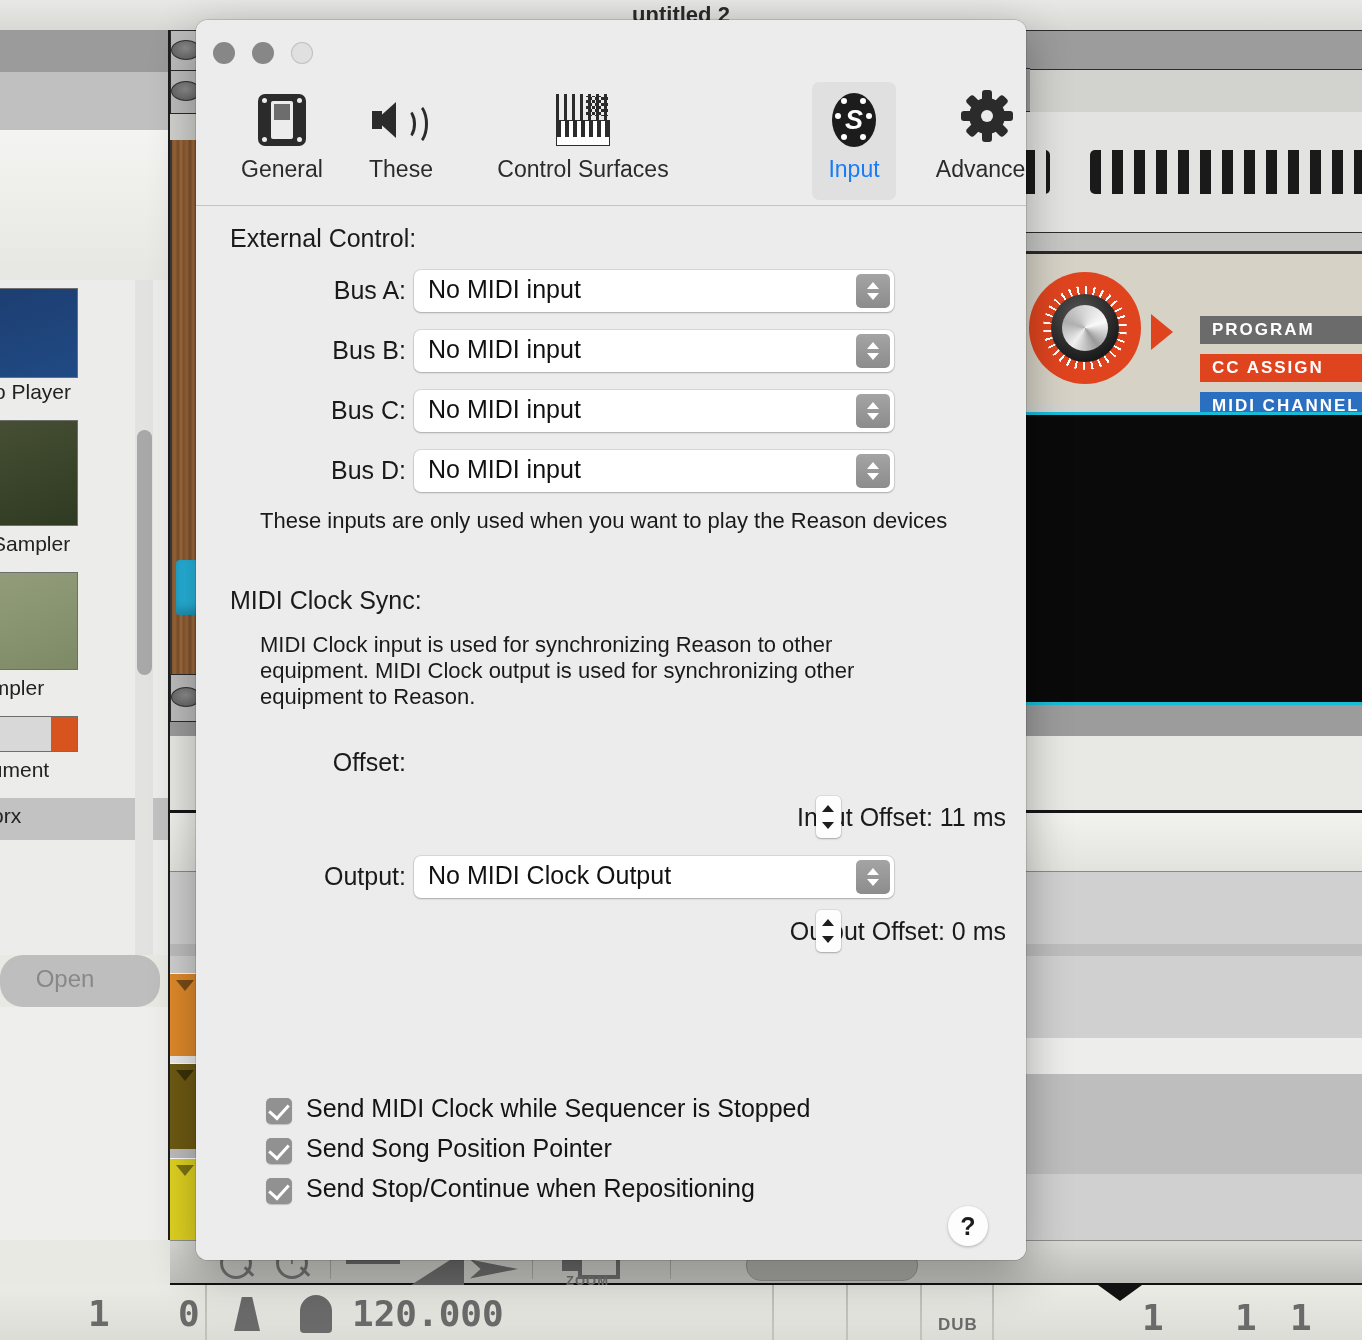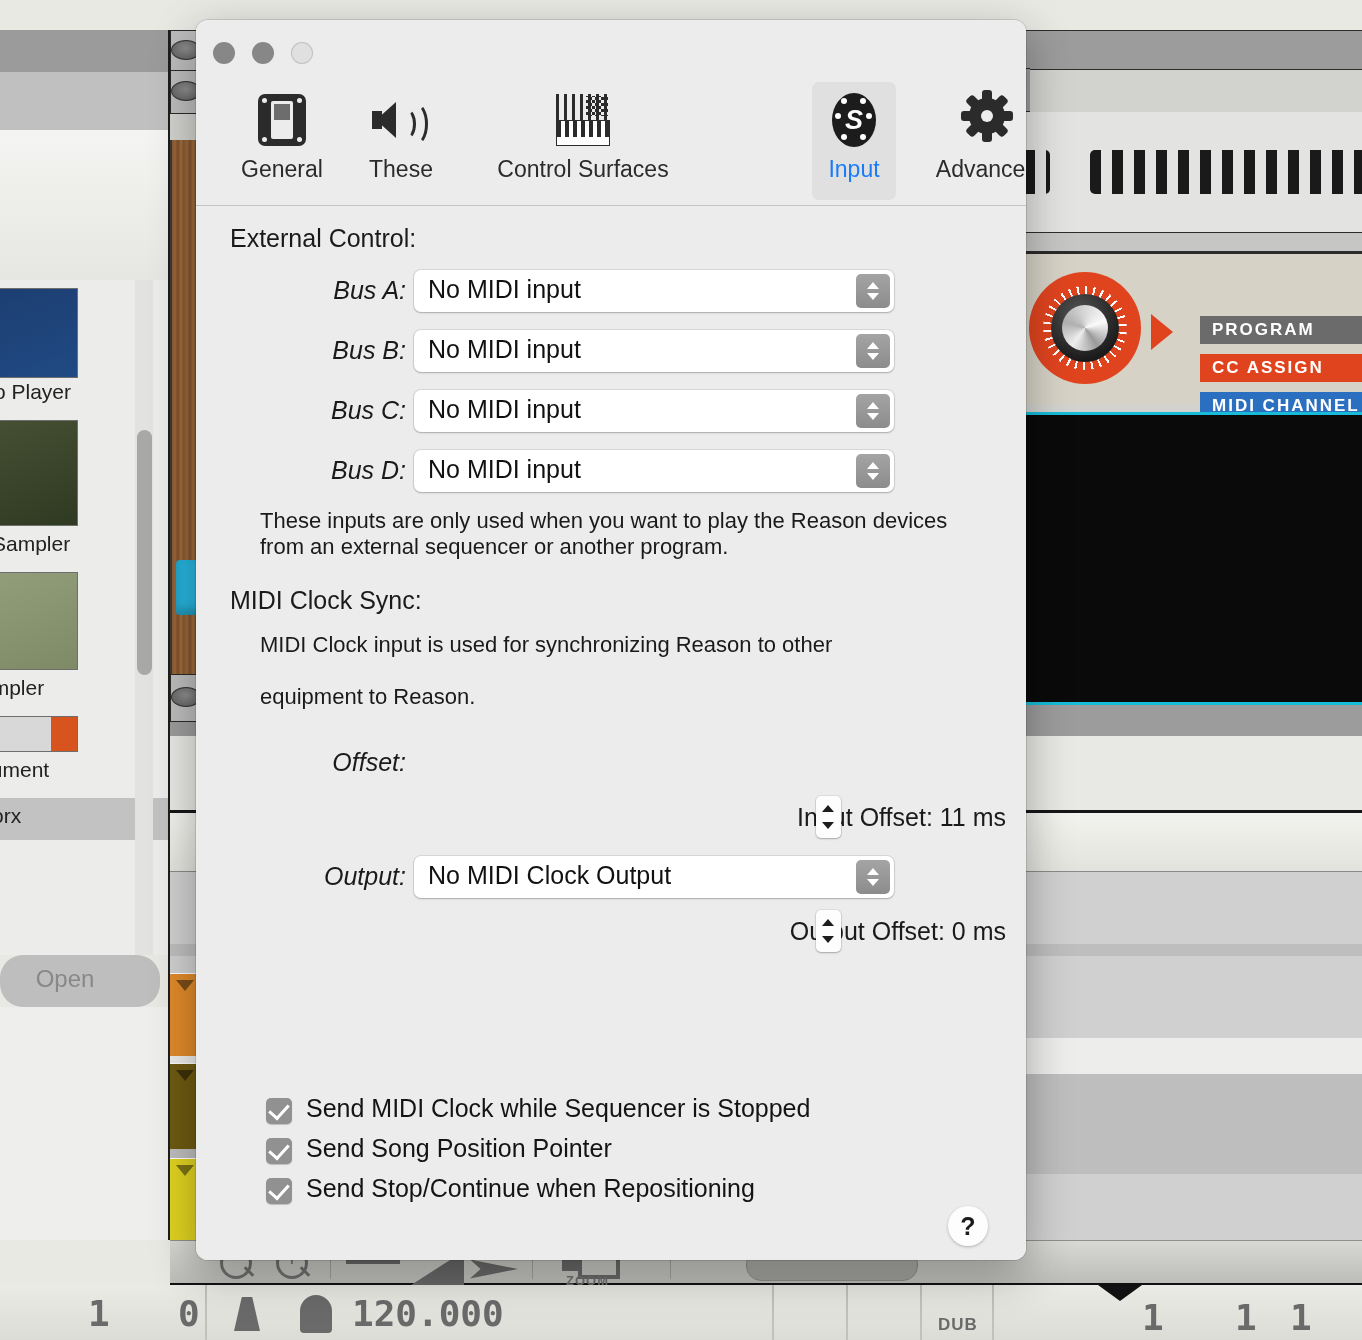--- a/index.html
+++ b/index.html
@@ -667,21 +667,20 @@
   .section-head {
     position: absolute;
     font-size: 25px;
     color: #1a1a1a;
   }
   .field-label {
     position: absolute;
     font-size: 25px;
     color: #1a1a1a;
     text-align: right;
-    font-style: italic;
   }
   .popup {
     position: absolute;
     height: 42px;
     background: #fff;
     border-radius: 7px;
     box-shadow: 0 1px 2px rgba(0,0,0,.22), 0 0 0 1px rgba(0,0,0,.08);
   }
   .popup-text {
     position: absolute;
@@ -791,20 +790,23 @@
     font-size: 25px;
     font-weight: bold;
     color: #1b1b1b;
   }
 </style>
 </head>
 <body>
 
 <div id="app-bg">
 
+  <div class="doc-titlebar">
+    <div class="doc-title">untitled 2</div>
+  </div>
 
   <div class="browser-panel">
     <div class="browser-topbar"></div>
     <div class="browser-pathbar">
       <div class="folder-icon"></div>
     </div>
     <div class="browser-searchbar">
       <div class="tri-down"></div>
       <div class="vsep"></div>
       <div class="up-arrow"></div>
@@ -1066,25 +1068,25 @@
       <span class="popup-arrows"></span>
     </div>
 
     <div class="field-label" style="left:40px; top:250px; width:170px;">Bus D:</div>
     <div class="popup" style="left:218px; top:244px; width:480px;">
       <span class="popup-text">No MIDI input</span>
       <span class="popup-arrows"></span>
     </div>
 
     <div class="body-text" style="left:64px; top:302px;">These inputs are only used when you want to play the Reason devices</div>
-    <div class="body-text" style="left:64px; top:328px;">from an external sequencer or another program.</div>
 
     <div class="section-head" style="left:34px; top:380px;">MIDI Clock Sync:</div>
 
     <div class="body-text" style="left:64px; top:426px;">MIDI Clock input is used for synchronizing Reason to other</div>
+    <div class="body-text" style="left:64px; top:452px;">equipment. MIDI Clock output is used for synchronizing other</div>
     <div class="body-text" style="left:64px; top:478px;">equipment to Reason.</div>
 
     <div class="field-label" style="left:40px; top:542px; width:170px;">Offset:</div>
 
     <div class="offset-label" style="left:300px; top:597px; width:510px;">Input Offset: 11 ms</div>
     <div class="stepper" style="left:620px; top:590px;">
       <span class="up"></span>
       <span class="dn"></span>
     </div>
 

